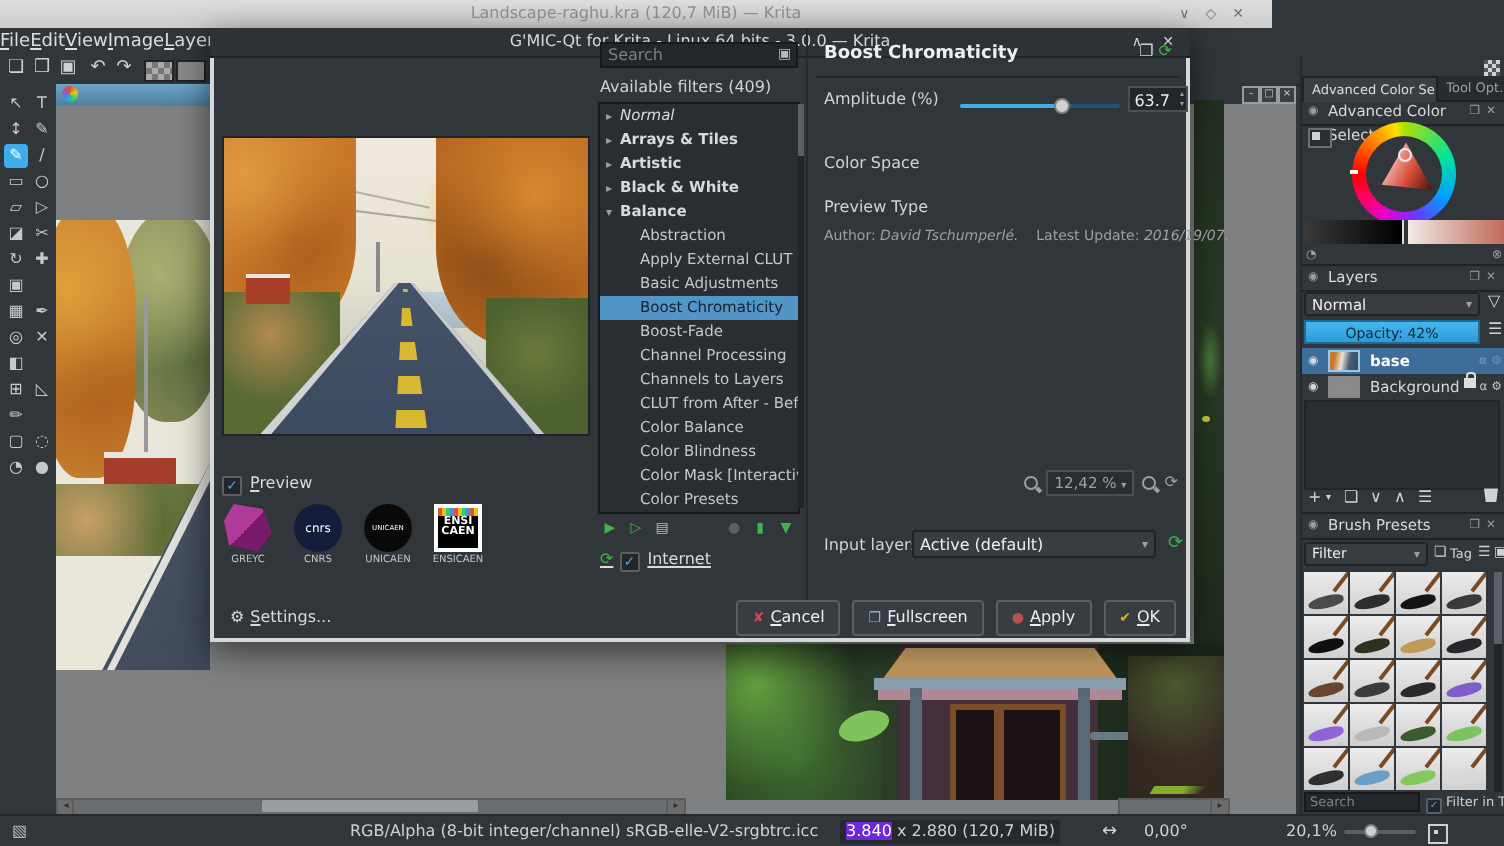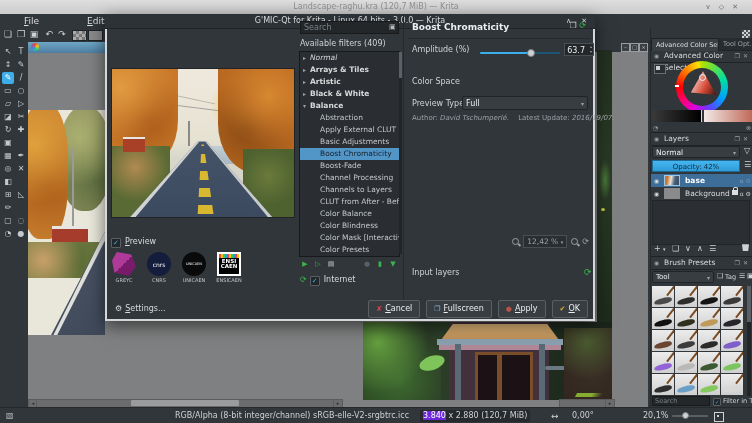--- a/index.html
+++ b/index.html
@@ -1,25 +1,25 @@
 <!DOCTYPE html>
 <html><head>
 <meta charset="utf-8">
 <style>
   html,body{margin:0;padding:0;background:#111;}
   #app{position:relative;width:752px;height:423px;overflow:hidden;background:#31363b;
        font-family:"DejaVu Sans",sans-serif;color:#d8dadb;-webkit-font-smoothing:antialiased;}
   .abs{position:absolute;}
   
-  .titlebar{left:0;top:0;width:752px;height:14px;background:linear-gradient(#dedede,#cccccc);
+  .titlebar{left:0;top:0;width:636px;height:14px;background:linear-gradient(#dedede,#cccccc);
             color:#8f9193;font-size:8px;line-height:14px;text-align:center;}
   .titlebar .winctl{position:absolute;right:6px;top:0;font-size:7px;color:#707274;letter-spacing:8px;line-height:14px;}
   .menubar{left:0;top:14px;width:752px;height:14px;background:#31363b;font-size:9px;line-height:14px;
            border-bottom:1px solid #2a2e32;display:flex;gap:0;}
-  .menu-item{padding:0 24px;color:#dcdee0;}
+  .menu-item{padding:0 0;color:#dcdee0;}
   .menu-item u{text-decoration:underline;}
   .toolbar{left:0;top:28px;width:752px;height:14px;background:#31363b;border-bottom:1px solid #26292c;}
   .tb-icon{position:absolute;top:1px;font-size:9px;color:#cfd2d4;width:12px;text-align:center;}
   .tb-swatch{position:absolute;top:2px;width:13px;height:9px;border:1px solid #202327;}
   .sw-grad{background:repeating-conic-gradient(#777 0 25%,#aaa 0 50%) 0 0/6px 6px,linear-gradient(90deg,#000,#fff);}
   .sw-gray{background:#8a8a8a;}
   
   .toolpalette{left:0;top:42px;width:28px;height:365px;background:#31363b;border-right:1px solid #26292c;}
   .tool-cell{position:absolute;width:12px;height:12px;font-size:8px;line-height:12px;text-align:center;color:#c6c9cb;border-radius:2px;}
   .tool-cell.active{background:#3daee9;color:#fff;}
@@ -129,21 +129,21 @@
   .tree-row .arr{display:inline-block;width:7px;margin-left:3px;font-size:6px;color:#9aa0a4;}
   .tree-row.cat{font-weight:bold;color:#d8dadb;}
   .tree-row.ital{font-style:italic;font-weight:normal;}
   .tree-row.item{padding-left:20px;}
   .tree-row.selected{background:#5296c8;color:#16202a;}
   .f-scroll{position:absolute;left:292px;top:38px;width:3px;height:202px;background:#222527;}
   .f-thumb{position:absolute;left:0;top:0;width:3px;height:26px;background:#5a6065;}
   .f-icons{position:absolute;left:193px;top:245px;width:98px;height:11px;}
   .f-ic{position:absolute;top:0;width:10px;height:10px;font-size:7px;line-height:10px;text-align:center;color:#b8bbbd;}
   .green{color:#3bb54a !important;}
-  .f-internet{position:absolute;left:193px;top:260px;height:11px;font-size:8px;line-height:11px;color:#d8dadb;}
+  .f-internet{position:absolute;left:193px;top:260px;height:11px;font-size:8px;line-height:11px;color:#d8dadb;text-decoration:underline;}
   
   .s-panel{position:absolute;left:296px;top:0;width:190px;height:303px;border-left:1px solid #26292c;}
   .s-title{position:absolute;left:8px;top:8px;font-size:9px;font-weight:bold;color:#eceeef;}
   .s-hicons{position:absolute;right:8px;top:7px;font-size:8px;}
   .s-div{position:absolute;left:4px;top:24px;width:182px;height:1px;background:#26292c;}
   .s-label{position:absolute;font-size:8px;color:#d0d3d5;}
   .slider{position:absolute;left:76px;top:34px;width:80px;height:10px;}
   .slider .track{position:absolute;left:0;top:4px;width:100%;height:2px;background:#1d5674;border-radius:1px;}
   .slider .fill{position:absolute;left:0;top:4px;height:2px;background:#3daee9;border-radius:1px;}
   .slider .handle{position:absolute;top:1px;width:8px;height:8px;border-radius:50%;background:#cfd0d1;border:1px solid #7a7f83;box-sizing:border-box;margin-left:-4px;}
@@ -441,29 +441,29 @@
       <div class="slider">
         <div class="track"></div>
           <div class="fill" id="ampfill" style="width: 63.7%;"></div>
           <div class="handle" id="amphandle" style="left: 63.7%;"></div>
       </div>
       <div class="spin"><span>63.7</span><span class="arrows">▴<br>▾</span></div>
 
       <div class="s-label" style="left:8px;top:63px">Color Space</div>
 
       <div class="s-label" style="left:8px;top:85px">Preview Type</div>
-      <div class="combo" style="left:58px;top:82px;width:126px">
-        <span>Full</span><span class="car">▾</span>
-      </div>
 
       <div class="author">
         <span>Author:</span> <i>David Tschumperlé.</i>&nbsp;&nbsp;&nbsp;&nbsp;<span>Latest Update:</span> <i>2016/19/07.</i>
       </div>
 
       <div class="s-label" style="left:8px;top:254px">Input layers</div>
+      <div class="combo" style="left:52px;top:251px;width:122px">
+        <span>Active (default)</span><span class="car">▾</span>
+      </div>
       <span class="green" style="position:absolute;left:180px;top:253px;font-size:9px">⟳</span>
 
       <div class="btnrow">
         <div class="dlg-btn"><span class="bic" style="color:#da4453">✘</span><span><u>C</u>ancel</span></div>
         <div class="dlg-btn"><span class="bic" style="color:#7fb2d8">❒</span><span><u>F</u>ullscreen</span></div>
         <div class="dlg-btn"><span class="bic" style="color:#b5524a">●</span><span><u>A</u>pply</span></div>
         <div class="dlg-btn"><span class="bic" style="color:#d9b130">✔</span><span><u>O</u>K</span></div>
       </div>
     </div>
   </div>
@@ -526,21 +526,21 @@
       <span style="left:58px">☰</span>
       <span class="trash"></span>
     </div>
 
     <div class="dhead" style="top:228px;border-top:1px solid #1f2326">
       <span class="hic">◉</span>
       <span class="htxt">Brush Presets</span>
       <span class="hbtns"><span>❐</span><span>✕</span></span>
     </div>
     <div class="combo" style="left:1px;top:243px;width:62px;height:12px;line-height:11px;font-size:7px">
-      <span>Tool</span><span class="car" style="line-height:11px">▾</span>
+      <span>Filter</span><span class="car" style="line-height:11px">▾</span>
     </div>
     <span style="position:absolute;left:66px;top:244px;font-size:7px;color:#cfd2d4">❏</span>
     <span style="position:absolute;left:74px;top:244px;font-size:6.5px;color:#d0d3d5;line-height:11px">Tag</span>
     <span style="position:absolute;left:88px;top:244px;font-size:7px;color:#cfd2d4">☰</span>
     <span style="position:absolute;left:96px;top:244px;font-size:7px;color:#cfd2d4">▣</span>
     <div class="brush-grid" id="brushgrid" style="top:258px">
         <div class="b-cell">
           <div class="b-handle"></div>
           <div class="b-stroke" style="background: rgb(74, 74, 74);"></div>
         </div>

